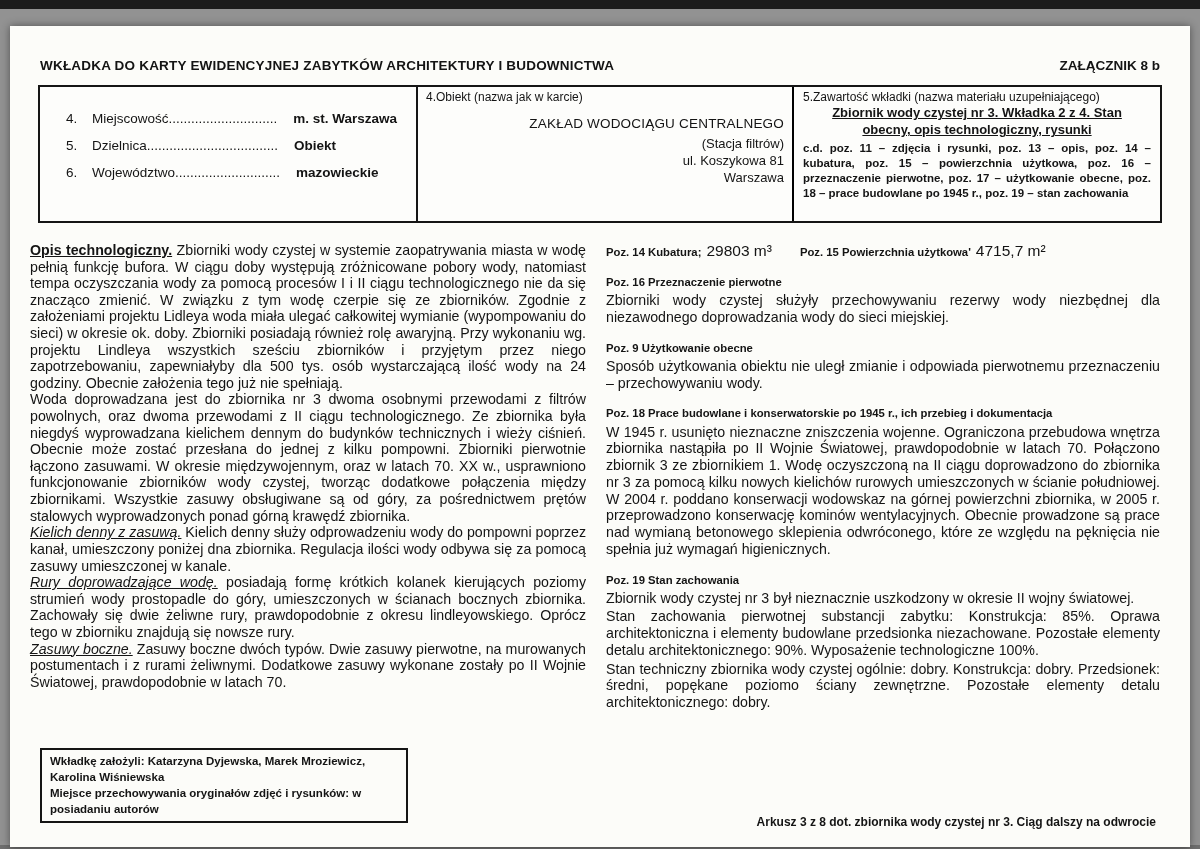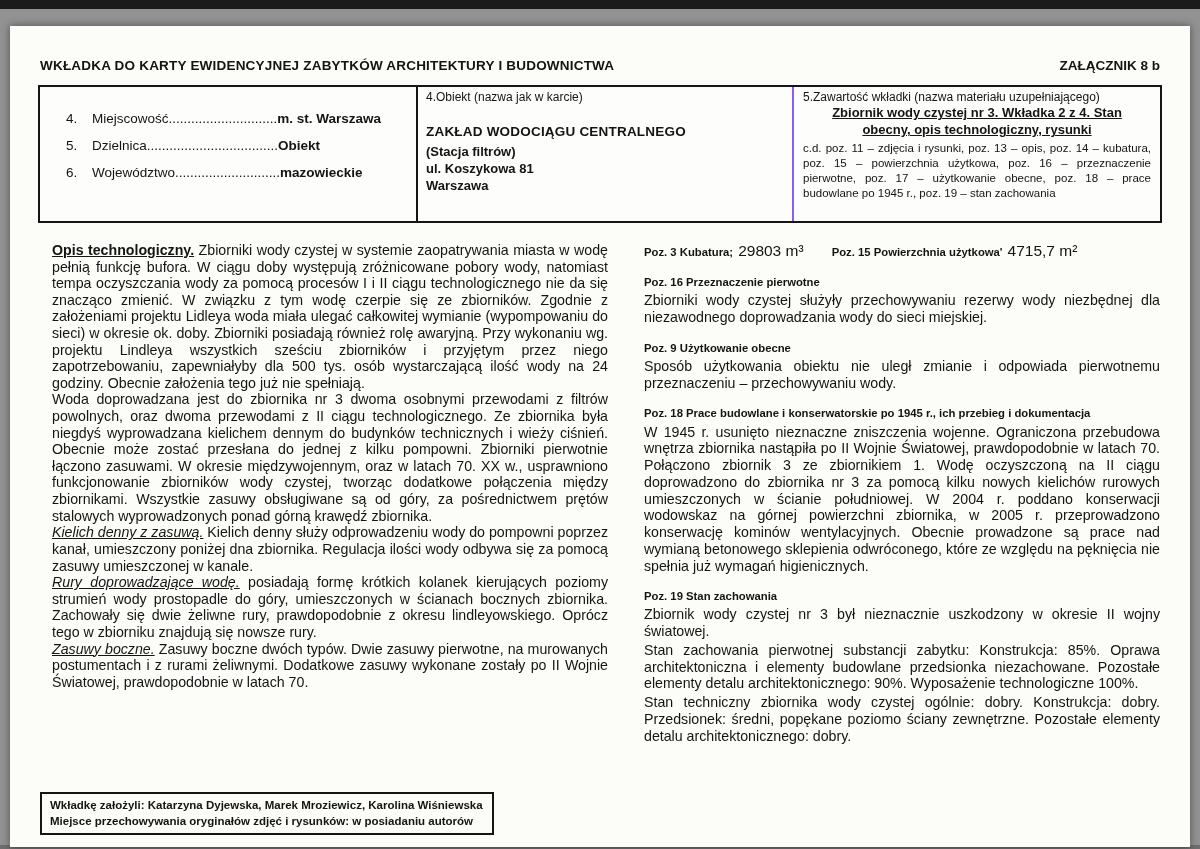--- a/index.html
+++ b/index.html
@@ -21,45 +21,45 @@
   
   .doc-header { display:flex; justify-content:space-between; align-items:flex-start; padding:32px 30px 8px 30px; }
   .doc-title { font-weight:bold; font-size:13.5px; letter-spacing:0.2px; }
   .doc-annex { font-weight:bold; font-size:13.5px; }
   
   .info-table { display:grid; grid-template-columns:376px 378px 1fr; border:2px solid #151515; margin:4px 28px 0 28px; background:#fdfdfb; }
   .cell { min-height:127px; }
   .loc-cell { padding:24px 8px 8px 26px; }
   .loc-row { display:flex; font-size:13.5px; margin-bottom:12px; white-space:nowrap; }
   .loc-num { width:26px; }
-  .loc-value { font-weight:bold; }
-  .obj-cell { border-left:2px solid #151515; border-right:2px solid #8b5cf6; padding:3px 8px 4px 8px; }
+  .loc-value { font-weight:bold;margin-left:16px; }
+  .obj-cell { border-left:2px solid #151515; border-right:2px solid #000000; padding:3px 8px 4px 8px; }
   .cell-header { font-size:12px; line-height:1.2; }
-  .obj-lines { text-align:left; margin-top:20px; font-weight:bold; }
+  .obj-lines { text-align:right; margin-top:12px; font-weight:normal; }
   .obj-line1 { font-size:13.5px; margin-bottom:5px; letter-spacing:0.2px; }
   .obj-line { font-size:13px; line-height:1.3; }
   .cont-cell { padding:3px 9px 20px 9px; }
   .cont-subject { font-weight:bold; text-decoration:underline; text-align:center; font-size:13px; line-height:1.3; margin-top:1px; padding:0 14px; }
-  .cont-details { font-weight:normal; font-size:11.5px; line-height:1.3; text-align:justify; margin-top:2px; }
+  .cont-details { font-weight:bold; font-size:11.5px; line-height:1.3; text-align:justify; margin-top:2px; }
   
-  .body-grid { display:grid; grid-template-columns:556px 1fr; column-gap:36px; padding:19px 30px 0 42px; }
+  .body-grid { display:grid; grid-template-columns:556px 1fr; column-gap:20px; padding:19px 30px 0 20px; }
   .left-col p { font-size:14.2px; line-height:1.17; text-align:justify; }
   .lead-b { font-weight:bold; text-decoration:underline; }
   .lead-i { font-style:italic; text-decoration:underline; }
   .right-col { font-size:14.2px; line-height:1.18; }
   .metrics-row { display:flex; align-items:baseline; margin-bottom:4px; }
   .metric-label { font-size:11.3px; font-weight:bold; white-space:nowrap; }
   .metric-value { font-size:15.5px; margin-left:5px; margin-right:28px; white-space:nowrap; }
   .rc-section { margin-top:15px; }
   .sec-heading { font-size:11.3px; font-weight:bold; line-height:1.25; margin-bottom:3px; }
   .sec-body { text-align:justify; }
   .sec-body + .sec-body { margin-top:2px; }
   
   .founders-box {
-    position:absolute; left:30px; bottom:12px; width:454px;
+    position:absolute; left:30px; bottom:24px; width:368px;
     border:2px solid #151515; padding:3px 8px 4px 8px;
     font-weight:bold; font-size:11.5px; line-height:1.4;
   }
   .sheet-note { position:absolute; right:34px; bottom:18px; font-weight:bold; font-size:12px; }
 </style>
 </head>
 <body>
 
 <div class="scan-top-edge"></div>
 <div class="scan-bottom-edge"></div>
@@ -115,21 +115,21 @@
       <p><span class="lead-b">Opis technologiczny.</span><span> Zbiorniki wody czystej w systemie zaopatrywania miasta w wodę pełnią funkcję bufora. W ciągu doby występują zróżnicowane pobory wody, natomiast tempa oczyszczania wody za pomocą procesów I i II ciągu technologicznego nie da się znacząco zmienić.  W związku z tym wodę czerpie się ze zbiorników. Zgodnie z założeniami projektu Lidleya woda miała ulegać całkowitej wymianie (wypompowaniu do sieci) w okresie ok. doby. Zbiorniki posiadają również rolę awaryjną. Przy wykonaniu wg. projektu Lindleya wszystkich sześciu zbiorników i przyjętym przez niego zapotrzebowaniu, zapewniałyby dla 500 tys. osób wystarczającą ilość wody na 24 godziny. Obecnie założenia tego już nie spełniają.</span></p>
       <p><span>Woda doprowadzana jest do zbiornika nr 3 dwoma osobnymi przewodami z filtrów powolnych, oraz dwoma przewodami z II ciągu technologicznego. Ze zbiornika była niegdyś wyprowadzana kielichem dennym do budynków technicznych i wieży ciśnień. Obecnie może zostać przesłana do jednej z kilku pompowni. Zbiorniki pierwotnie łączono zasuwami. W okresie międzywojennym, oraz w latach 70. XX w., usprawniono funkcjonowanie zbiorników wody czystej, tworząc dodatkowe połączenia między zbiornikami. Wszystkie zasuwy obsługiwane są od góry, za pośrednictwem prętów stalowych wyprowadzonych ponad górną krawędź zbiornika.</span></p>
       <p><span class="lead-i">Kielich denny z zasuwą.</span><span> Kielich denny służy odprowadzeniu wody do pompowni poprzez kanał, umieszczony poniżej dna zbiornika. Regulacja ilości wody odbywa się za pomocą zasuwy umieszczonej w kanale.</span></p>
       <p><span class="lead-i">Rury doprowadzające wodę.</span><span> posiadają formę krótkich kolanek kierujących poziomy strumień wody prostopadle do góry, umieszczonych w ścianach bocznych zbiornika. Zachowały się dwie żeliwne rury, prawdopodobnie z okresu lindleyowskiego. Oprócz tego w zbiorniku znajdują się nowsze rury.</span></p>
       <p><span class="lead-i">Zasuwy boczne.</span><span> Zasuwy boczne dwóch typów. Dwie zasuwy pierwotne, na murowanych postumentach i z rurami żeliwnymi. Dodatkowe zasuwy wykonane zostały po II Wojnie Światowej, prawdopodobnie w latach 70.</span></p>
     </div>
 
     <div class="right-col">
 
       <div class="metrics-row">
-        <span class="metric-label">Poz. 3 Kubatura;</span>
+        <span class="metric-label">Poz. 14 Kubatura;</span>
         <span class="metric-value">29803 m³</span>
         <span class="metric-label">Poz. 15 Powierzchnia użytkowa'</span>
         <span class="metric-value">4715,7 m²</span>
       </div>
 
       <div class="rc-section">
         <div class="sec-heading">Poz. 16 Przeznaczenie pierwotne</div>
         <div class="sec-body">Zbiorniki wody czystej służyły przechowywaniu rezerwy wody niezbędnej dla niezawodnego doprowadzania wody do sieci miejskiej.</div>
       </div>
 
@@ -152,14 +152,15 @@
 
     </div>
 
   </div>
 
   <div class="founders-box">
     <div>Wkładkę założyli: Katarzyna Dyjewska, Marek Mroziewicz, Karolina Wiśniewska</div>
     <div>Miejsce przechowywania oryginałów zdjęć i rysunków: w posiadaniu autorów</div>
   </div>
 
+  <div class="sheet-note">Arkusz 3 z 8 dot. zbiornika wody czystej nr 3.  Ciąg dalszy na odwrocie</div>
 
 </div>
 
 </body></html>

